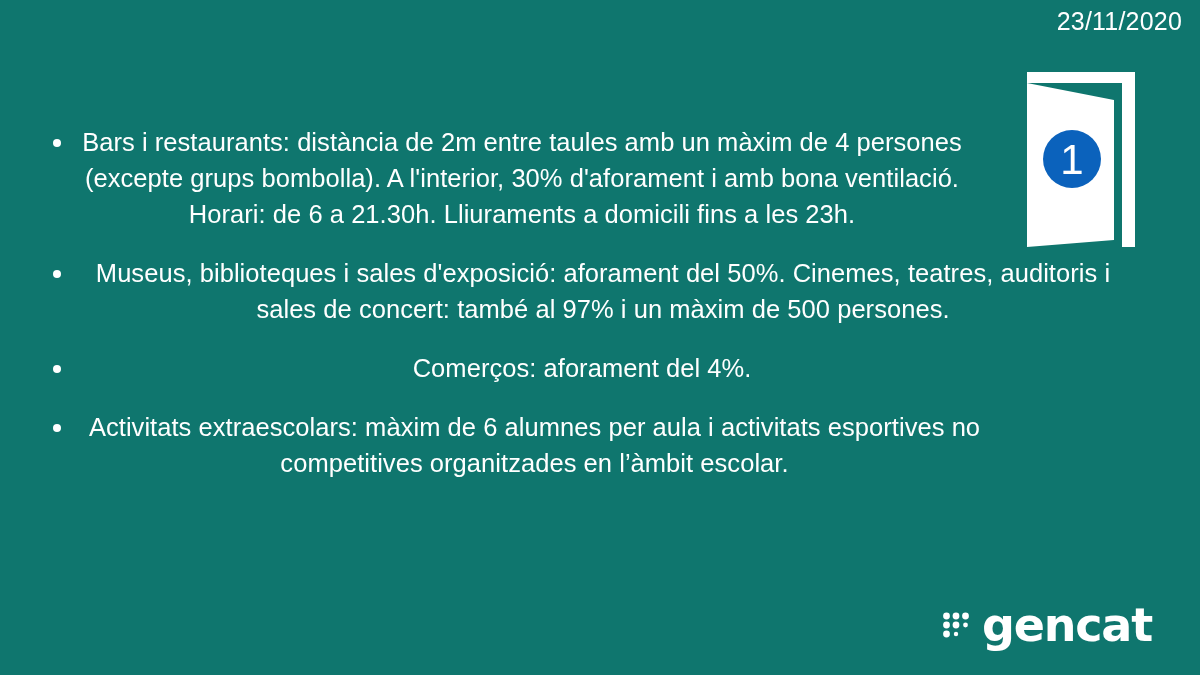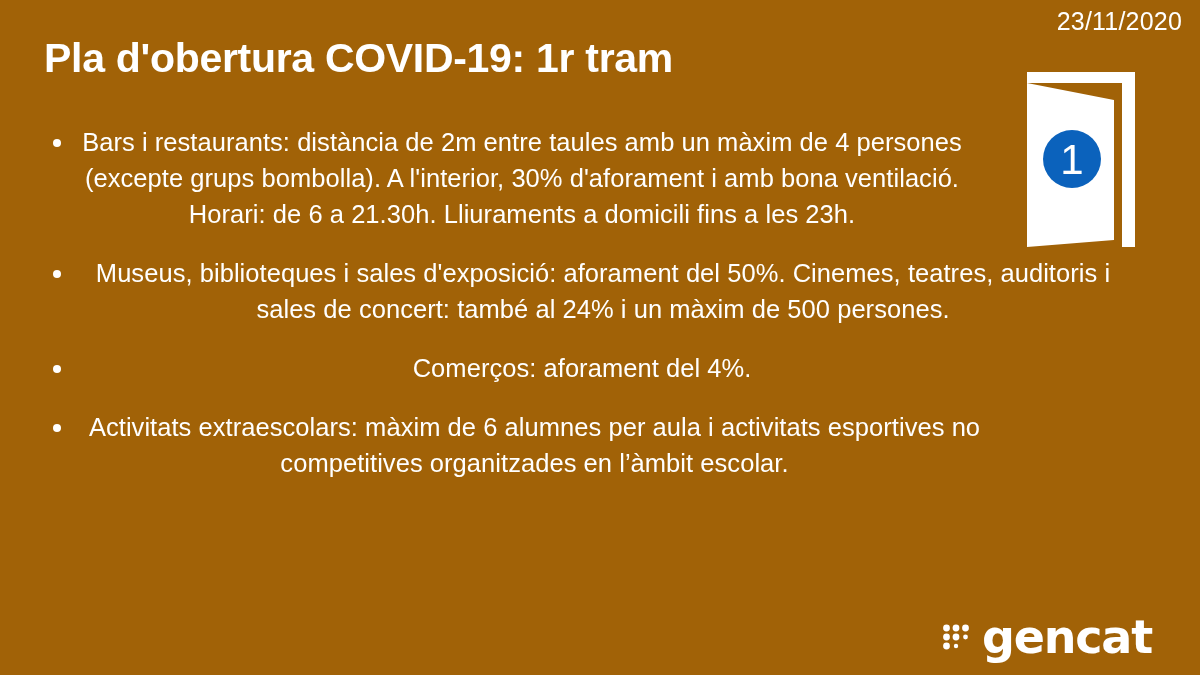--- a/index.html
+++ b/index.html
@@ -13,21 +13,21 @@
   body {
     background: #0b62bc;
     font-family: "Liberation Sans", sans-serif;
     color: #ffffff;
     position: relative;
   }
 
   #slide {
     position: absolute;
     inset: 0;
-    background: #a16207;
+    background: #0f766e;
   }
 
   
   #date {
     position: absolute;
     top: 6px;
     right: 18px;
     font-size: 25px;
     font-weight: 400;
     letter-spacing: 0.2px;
@@ -96,21 +96,21 @@
     position: absolute;
     top: 72px;
     right: 60px;
     width: 118px;
     height: 175px;
   }
 
   
   #gencat-logo {
     position: absolute;
-    bottom: 15px;
+    bottom: 27px;
     right: 48px;
     display: flex;
     align-items: center;
     gap: 10px;
   }
 
   #gencat-dots {
     width: 30px;
     height: 30px;
     flex: 0 0 auto;
@@ -125,32 +125,31 @@
     font-family: "DejaVu Sans", sans-serif;
   }
 </style>
 </head>
 <body>
 
 <div id="slide">
 
   <div id="date">23/11/2020</div>
 
-  <h1 id="title">Pla d'obertura COVID-19: 1r tram</h1>
 
   <ul id="bullets">
 
     <li class="bullet" id="b1">
       <span class="dot"></span>
       <span class="txt">Bars i restaurants: distància de 2m entre taules amb un màxim de 4 persones (excepte grups bombolla). A l'interior, 30% d'aforament i amb bona ventilació. Horari: de 6 a 21.30h. Lliuraments a domicili fins a les 23h.</span>
     </li>
 
     <li class="bullet" id="b2">
       <span class="dot"></span>
-      <span class="txt">Museus, biblioteques i sales d'exposició: aforament del 50%. Cinemes, teatres, auditoris i sales de concert: també al 24% i un màxim de 500 persones.</span>
+      <span class="txt">Museus, biblioteques i sales d'exposició: aforament del 50%. Cinemes, teatres, auditoris i sales de concert: també al 97% i un màxim de 500 persones.</span>
     </li>
 
 
     <li class="bullet" id="b4">
       <span class="dot"></span>
       <span class="txt">Comerços: aforament del 4%.</span>
     </li>
 
     <li class="bullet" id="b5">
       <span class="dot"></span>

